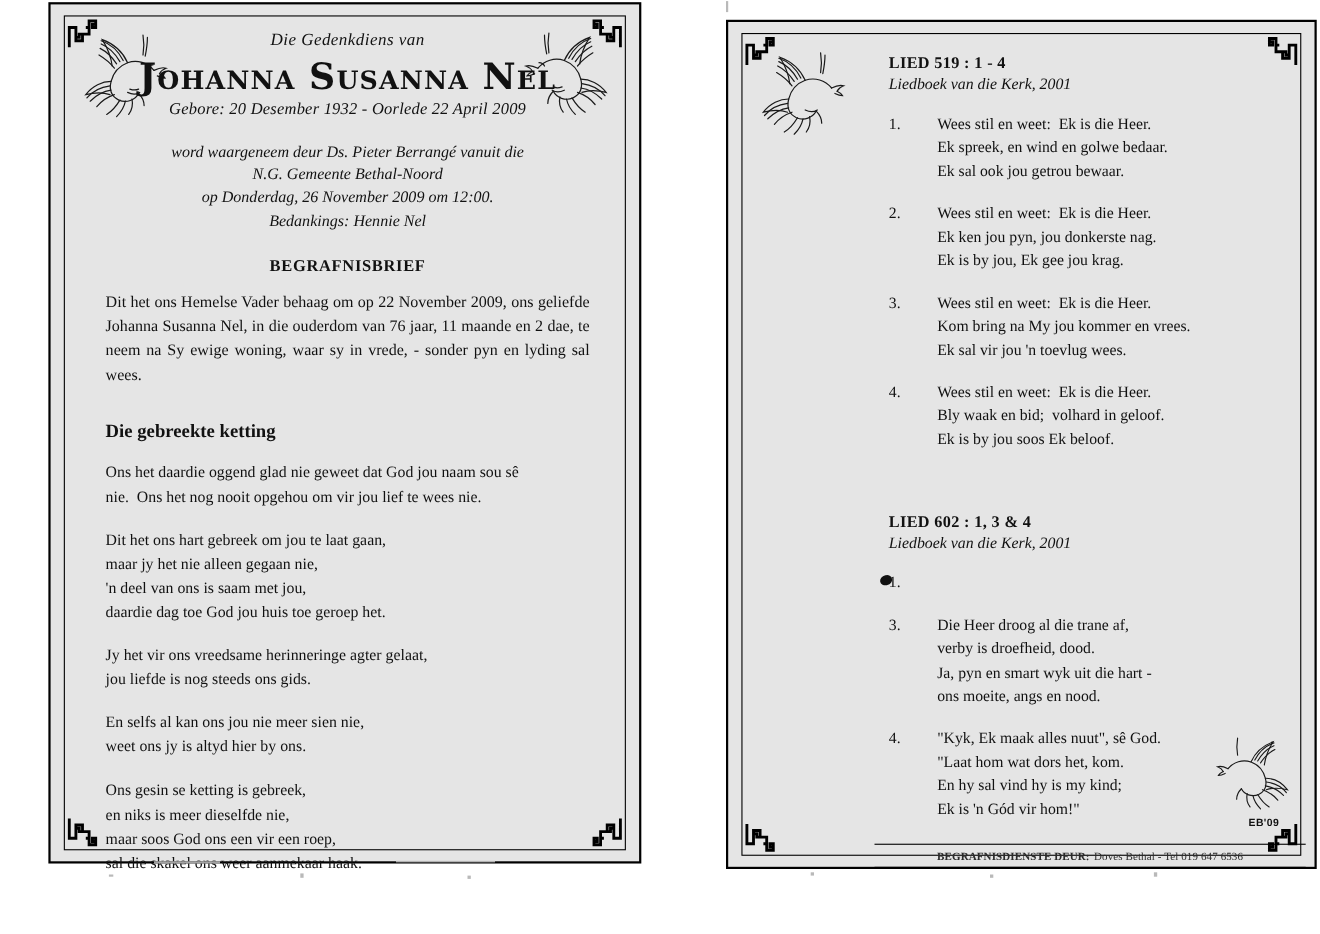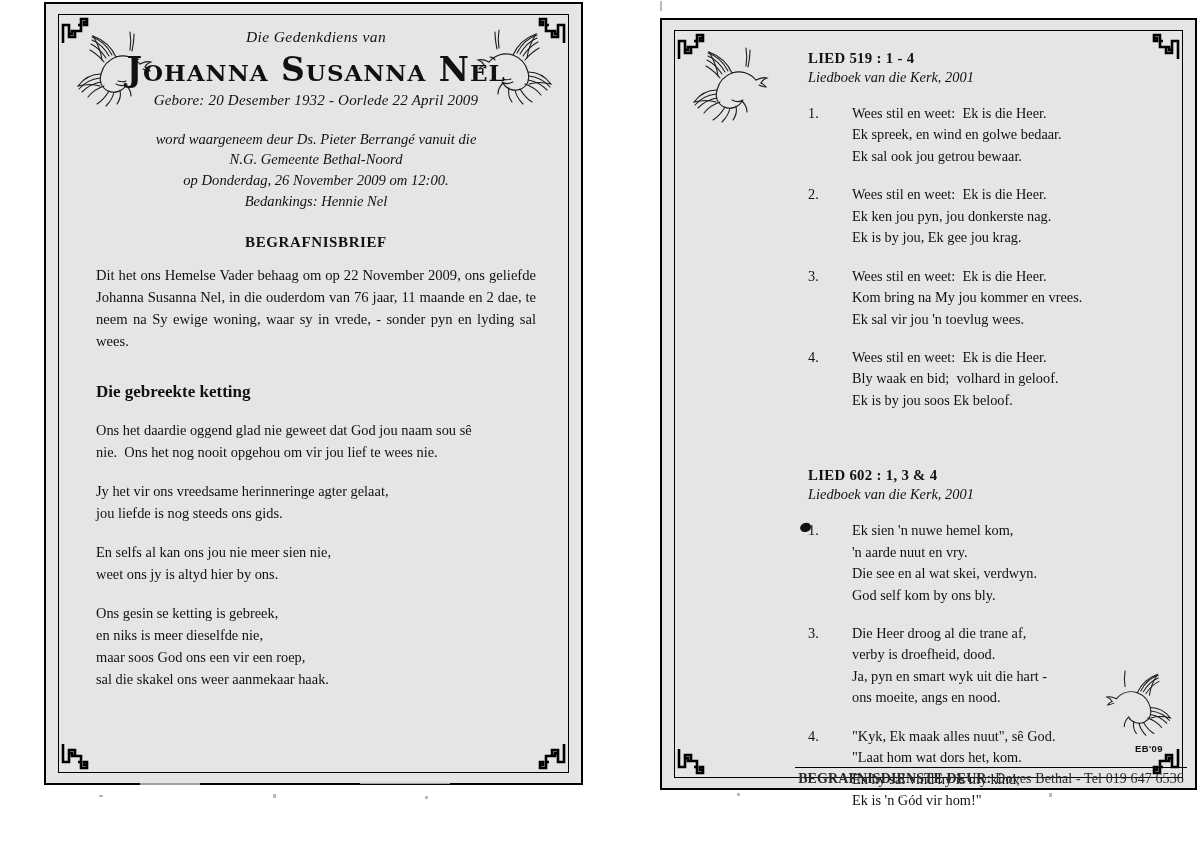--- a/index.html
+++ b/index.html
@@ -79,21 +79,21 @@
     font-size:9.5px;font-weight:700;letter-spacing:.4px;
     font-family:"Liberation Sans", sans-serif;
     margin-left:23px;
   }
   .footer-bar{
     position:absolute;left:135px;right:10px;bottom:1px;
     border-top:1.3px solid #000;border-bottom:1.3px solid #000;
     padding:1px 0;text-align:center;
   }
   .footer-bar .ft{
-    font-size:14px;letter-spacing:.1px;color:#2a2a2a;
+    font-size:10px;letter-spacing:.1px;color:#2a2a2a;
     font-family:"Liberation Serif", serif;
   }
   .footer-bar .ft b{font-weight:700;}
 
   
   .speck{position:absolute;background:#b9b9b9;}
   .smudge{position:absolute;background:#d8d8d8;opacity:.75;}
 </style>
 </head>
 <body>
@@ -196,20 +196,26 @@
       <div class="sec-title">BEGRAFNISBRIEF</div>
       <div class="body-para">Dit het ons Hemelse Vader behaag om op 22 November 2009, ons geliefde Johanna Susanna Nel, in die ouderdom van 76 jaar, 11 maande en 2 dae, te neem na Sy ewige woning, waar sy in vrede, - sonder pyn en lyding sal wees.</div>
 
       <div class="poem-title">Die gebreekte ketting</div>
 
       <div class="stanza">
           <div>Ons het daardie oggend glad nie geweet dat God jou naam sou sê
 nie.  Ons het nog nooit opgehou om vir jou lief te wees nie.</div>
         </div>
       <div class="stanza">
+          <div>Dit het ons hart gebreek om jou te laat gaan,
+maar jy het nie alleen gegaan nie,
+'n deel van ons is saam met jou,
+daardie dag toe God jou huis toe geroep het.</div>
+        </div>
+      <div class="stanza">
           <div>Jy het vir ons vreedsame herinneringe agter gelaat,
 jou liefde is nog steeds ons gids.</div>
         </div>
       <div class="stanza">
           <div>En selfs al kan ons jou nie meer sien nie,
 weet ons jy is altyd hier by ons.</div>
         </div>
       <div class="stanza">
           <div>Ons gesin se ketting is gebreek,
 en niks is meer dieselfde nie,
@@ -332,26 +338,20 @@
             </div>
         </div>
       </div>
 
       <div class="hymn2">
         <div class="hymn-head">LIED 602 : 1, 3 &amp; 4</div>
         <div class="hymn-sub">Liedboek van die Kerk, 2001</div>
 
         <div class="verse">
           <div class="num">1.</div>
-          <div class="lines">
-              <div>Ek sien 'n nuwe hemel kom,
-'n aarde nuut en vry.
-Die see en al wat skei, verdwyn.
-God self kom by ons bly.</div>
-            </div>
         </div>
         <div class="verse">
           <div class="num">3.</div>
           <div class="lines">
               <div>Die Heer droog al die trane af,
 verby is droefheid, dood.
 Ja, pyn en smart wyk uit die hart -
 ons moeite, angs en nood.</div>
             </div>
         </div>

